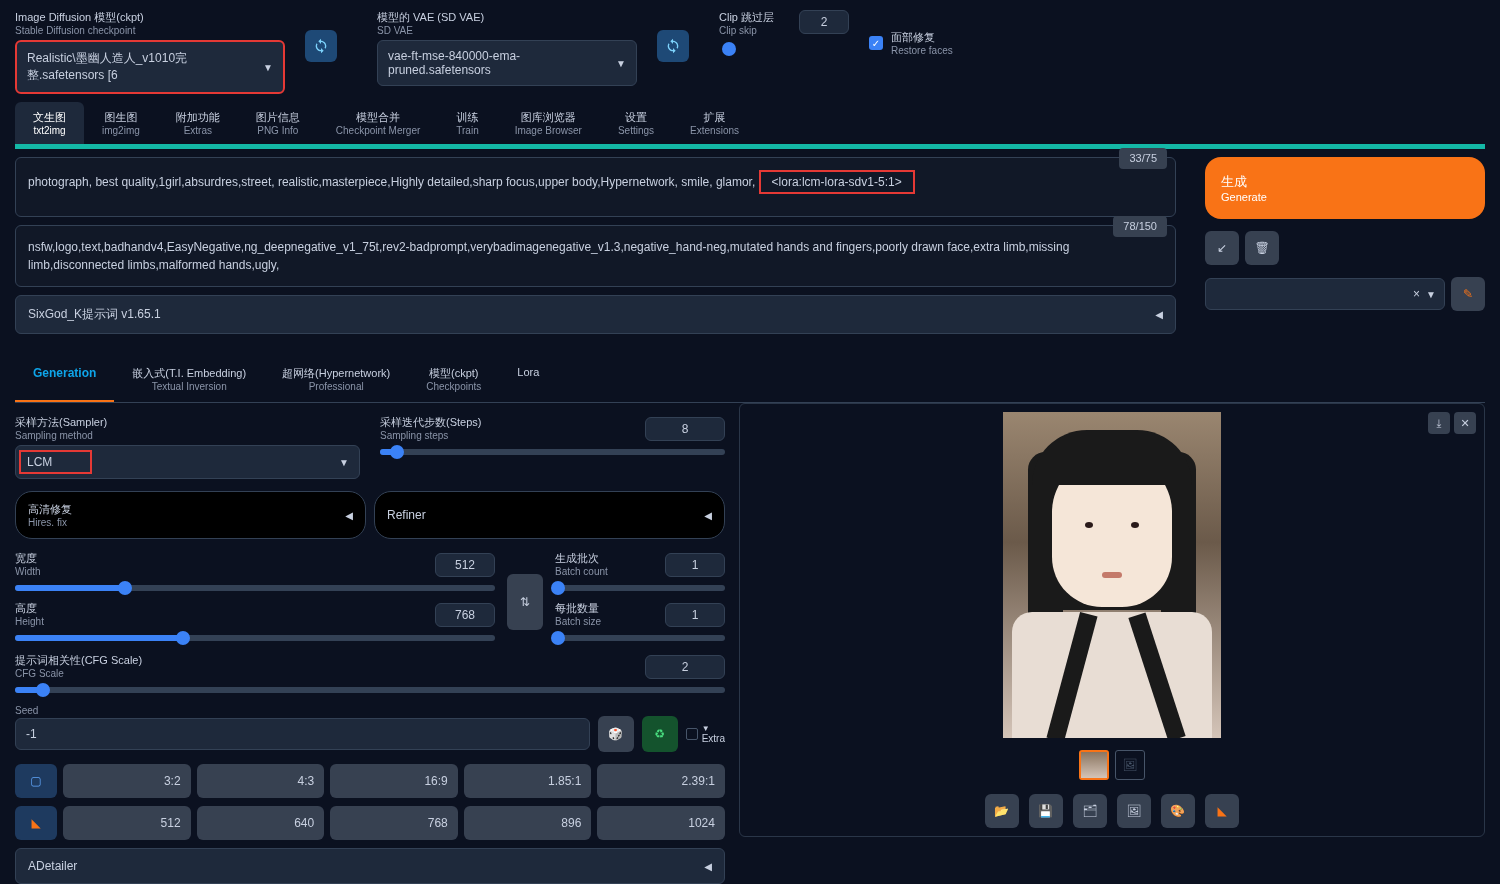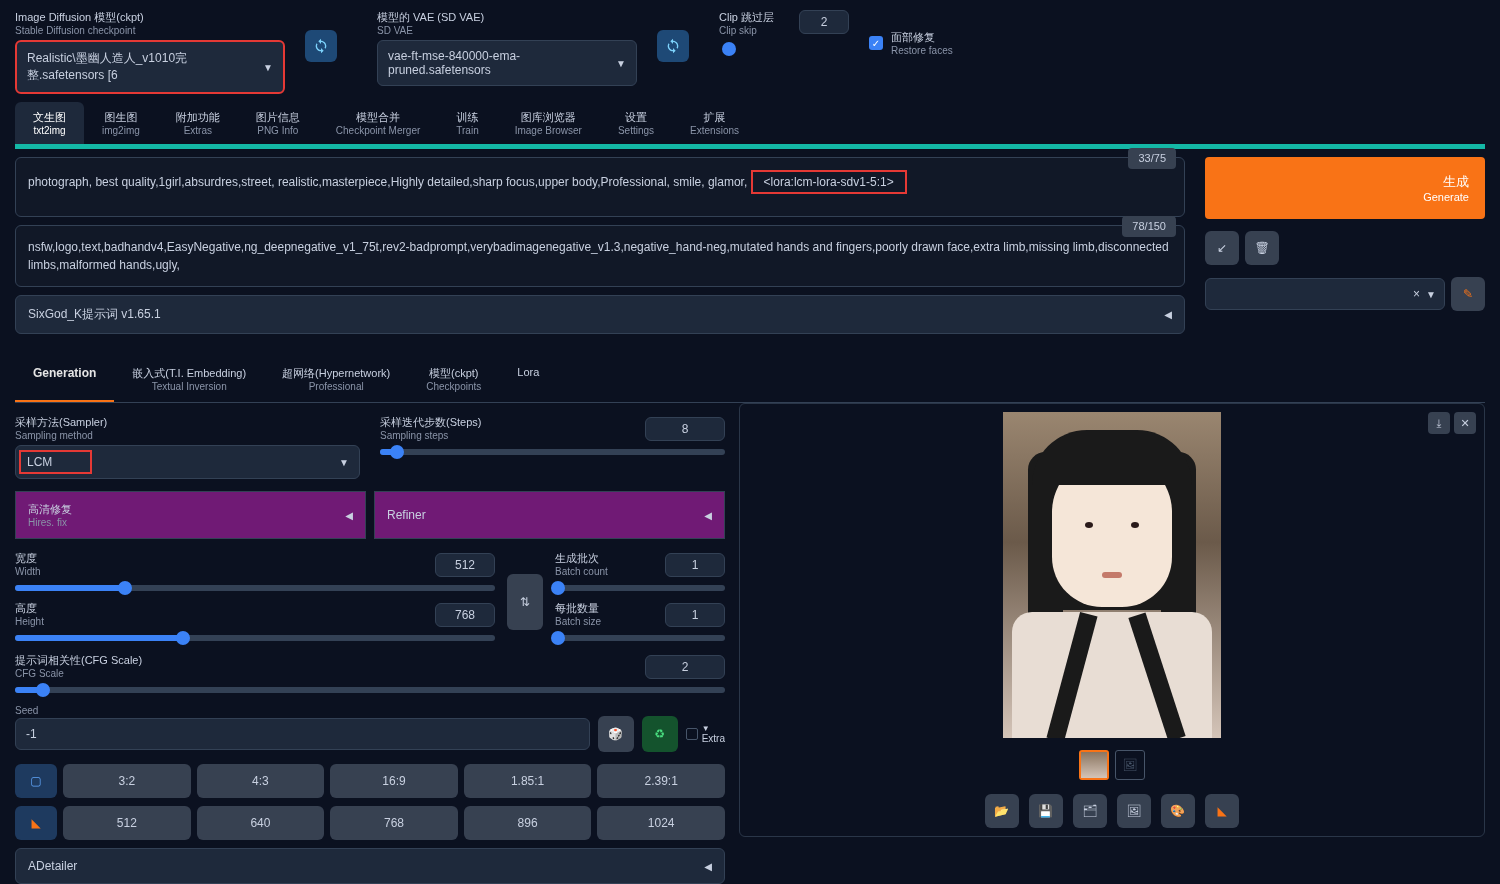--- a/index.html
+++ b/index.html
@@ -18,54 +18,54 @@
 .slider-fill { position: absolute; height: 100%; background: #3b82f6; border-radius: 3px; }
 .slider-thumb { position: absolute; width: 14px; height: 14px; background: #3b82f6; border-radius: 50%; top: -4px; transform: translateX(-50%); }
 .checkbox-group { display: flex; align-items: center; gap: 8px; margin-top: 20px; }
 .checkbox { width: 14px; height: 14px; background: #3b82f6; border-radius: 3px; display: flex; align-items: center; justify-content: center; color: white; font-size: 10px; }
 .tabs { display: flex; gap: 0; border-bottom: 5px solid #14b8a6; margin-bottom: 8px; }
 .tab { padding: 8px 18px; cursor: pointer; text-align: center; }
 .tab.active { background: #1e293b; border-radius: 6px 6px 0 0; }
 .tab-cn { font-size: 11px; }
 .tab-en { font-size: 10px; color: #8a94a8; }
 .tab.active .tab-en,.tab.active .tab-cn { color: #fff; }
-.main-row { display: flex; gap: 20px; }
+.main-row { display: flex; gap: 29px; }
 .left-col { flex: 1; }
 .right-col { width: 280px; }
 .prompt-box { background: #111827; border: 1px solid #334155; border-radius: 6px; padding: 12px; position: relative; margin-bottom: 8px; font-size: 12px; line-height: 1.5; min-height: 60px; }
 .counter { position: absolute; top: -10px; right: 8px; background: #374151; padding: 2px 10px; border-radius: 4px; font-size: 11px; }
 .lora-highlight { border: 2px solid #e53935; padding: 1px 11px; display: inline-block; }
-.generate-btn { background: #f97316; color: white; border: none; border-radius: 4px; padding: 16px; width: 100%; font-size: 13px; cursor: pointer; text-align: right; }
+.generate-btn { background: #f97316; color: white; border: none; border-radius: 16px; padding: 16px; width: 100%; font-size: 13px; cursor: pointer; text-align: left; }
 .icon-row { display: flex; gap: 6px; margin-top: 12px; }
 .icon-btn { width: 34px; height: 34px; background: #374151; border-radius: 6px; display: flex; align-items: center; justify-content: center; cursor: pointer; }
 .style-row { display: flex; gap: 6px; margin-top: 12px; align-items: center; }
 .style-dropdown { flex: 1; background: #1e293b; border: 1px solid #334155; border-radius: 6px; padding: 8px; display: flex; justify-content: flex-end; align-items: center; gap: 6px; }
 .edit-btn { width: 34px; height: 34px; background: #374151; border-radius: 6px; display: flex; align-items: center; justify-content: center; cursor: pointer; }
 .accordion-btn { background: #1e293b; border: 1px solid #334155; border-radius: 6px; padding: 10px 12px; display: flex; justify-content: space-between; align-items: center; margin-bottom: 8px; cursor: pointer; font-size: 12px; }
 .sub-tabs { display: flex; gap: 0; margin-top: 14px; border-bottom: 1px solid #334155; }
 .sub-tab { padding: 10px 18px; cursor: pointer; text-align: center; }
 .sub-tab.active { border-bottom: 2px solid #f97316; }
 .gen-panel { padding: 12px 0; }
 .param-row { display: flex; gap: 20px; margin-bottom: 12px; }
 .param-group { flex: 1; }
 .param-header { display: flex; justify-content: space-between; align-items: flex-end; margin-bottom: 6px; }
 .param-slider { height: 6px; background: #334155; border-radius: 3px; position: relative; margin-top: 8px; }
 .collapse-row { display: flex; gap: 8px; margin-bottom: 12px; }
-.collapse-item { flex: 1; background: #701a75; border: 1px solid #334155; border-radius: 0; padding: 10px 12px; display: flex; justify-content: space-between; align-items: center; cursor: pointer; }
+.collapse-item { flex: 1; background: #000000; border: 1px solid #334155; border-radius: 17px; padding: 10px 12px; display: flex; justify-content: space-between; align-items: center; cursor: pointer; }
 .dim-row { display: flex; gap: 12px; align-items: center; margin-bottom: 12px; }
 .dim-col { flex: 1; }
 .dim-col-narrow{ width: 170px; }
 .swap-btn { width: 36px; height: 56px; background: #374151; border-radius: 6px; display: flex; align-items: center; justify-content: center; cursor: pointer; margin-top: 12px; }
 .seed-row { display: flex; gap: 8px; align-items: center; margin-bottom: 12px; }
 .seed-input { flex: 1; background: #1e293b; border: 1px solid #334155; border-radius: 6px; padding: 8px 10px; font-size: 12px; color: #c8d0e0; }
 .sq-btn { width: 36px; height: 36px; background: #374151; border-radius: 6px; display: flex; align-items: center; justify-content: center; cursor: pointer; }
 .extra-check { display: flex; align-items: center; gap: 4px; }
 .extra-box { width: 12px; height: 12px; border: 1px solid #475569; border-radius: 2px; }
 .ratio-row { display: flex; gap: 6px; margin-bottom: 8px; }
-.ratio-btn { flex: 1; background: #374151; border-radius: 6px; padding: 10px; text-align: center; cursor: pointer; font-size: 12px; }
+.ratio-btn { flex: 1; background: #374151; border-radius: 6px; padding: 10px; text-align: right; cursor: pointer; font-size: 12px; }
 .ratio-icon-btn { width: 42px; background: #1e3a5f; border-radius: 6px; display: flex; align-items: center; justify-content: center; cursor: pointer; }
 .output-panel { flex: 1; margin-left: 14px; display: flex; flex-direction: column; align-items: center; border: 1px solid #2a3648; border-radius: 6px; padding: 8px; position: relative; }
 .output-img { width: 218px; height: 326px; background: linear-gradient(180deg,#9a8670 0%,#6b5a4a 40%,#d4c4b8 100%); position: relative; overflow: hidden; }
 .face { position: absolute; width: 120px; height: 150px; background: #f5e6d8; border-radius: 55px 55px 50px 50px; top: 45px; left: 49px; }
 .hair { position: absolute; width: 160px; height: 180px; background: #1a1a1a; border-radius: 80px 80px 20px 20px; top: 18px; left: 29px; }
 .hair-left { position:absolute; width:35px; height:230px; background:#1a1a1a; top:40px; left:25px; border-radius:20px;}
 .hair-right { position:absolute; width:35px; height:230px; background:#1a1a1a; top:40px; right:25px; border-radius:20px;}
 .eyes { position:absolute; width:8px; height:6px; background:#2a1a1a; border-radius:50%; }
 .body-cloth { position:absolute; width:200px; height:140px; background:#e8ddd4; top:200px; left:9px; border-radius:20px 20px 0 0;}
 .strap { position:absolute; width:18px; height:130px; background:#1a1a1a; top:200px; transform:rotate(15deg);}
@@ -172,21 +172,21 @@
         <div class="tab-cn">扩展</div>
         <div class="tab-en">Extensions</div>
       </div>
   </div>
 
   <div class="main-row">
     <div class="left-col">
 
       <div class="prompt-box">
         <div class="counter">33/75</div>
-        <span>photograph, best quality,1girl,absurdres,street, realistic,masterpiece,Highly detailed,sharp focus,upper body,Professional, smile, glamor, </span><span class="lora-highlight">&lt;lora:lcm-lora-sdv1-5:1&gt;</span>
+        <span>photograph, best quality,1girl,absurdres,street, realistic,masterpiece,Highly detailed,sharp focus,upper body,Hypernetwork, smile, glamor, </span><span class="lora-highlight">&lt;lora:lcm-lora-sdv1-5:1&gt;</span>
       </div>
 
       <div class="prompt-box">
         <div class="counter">78/150</div>
         <span>nsfw,logo,text,badhandv4,EasyNegative,ng_deepnegative_v1_75t,rev2-badprompt,verybadimagenegative_v1.3,negative_hand-neg,mutated hands and fingers,poorly drawn face,extra limb,missing limb,disconnected limbs,malformed hands,ugly,</span>
       </div>
 
       <div class="accordion-btn">
         <span>SixGod_K提示词 v1.65.1</span>
         <span class="arrow">◀</span>
@@ -212,21 +212,21 @@
         </div>
         <div class="edit-btn">
             <span style="color:#f97316;">✎</span>
           </div>
       </div>
     </div>
   </div>
 
   <div class="sub-tabs">
     <div class="sub-tab active">
-        <div style="font-weight:600;color:#e5e5e5;">Generation</div>
+        <div style="font-weight:600;color:#0ea5e9;">Generation</div>
       </div>
     <div class="sub-tab">
         <div class="tab-cn">嵌入式(T.I. Embedding)</div>
         <div class="tab-en">Textual Inversion</div>
       </div>
     <div class="sub-tab">
         <div class="tab-cn">超网络(Hypernetwork)</div>
         <div class="tab-en">Professional</div>
       </div>
     <div class="sub-tab">

